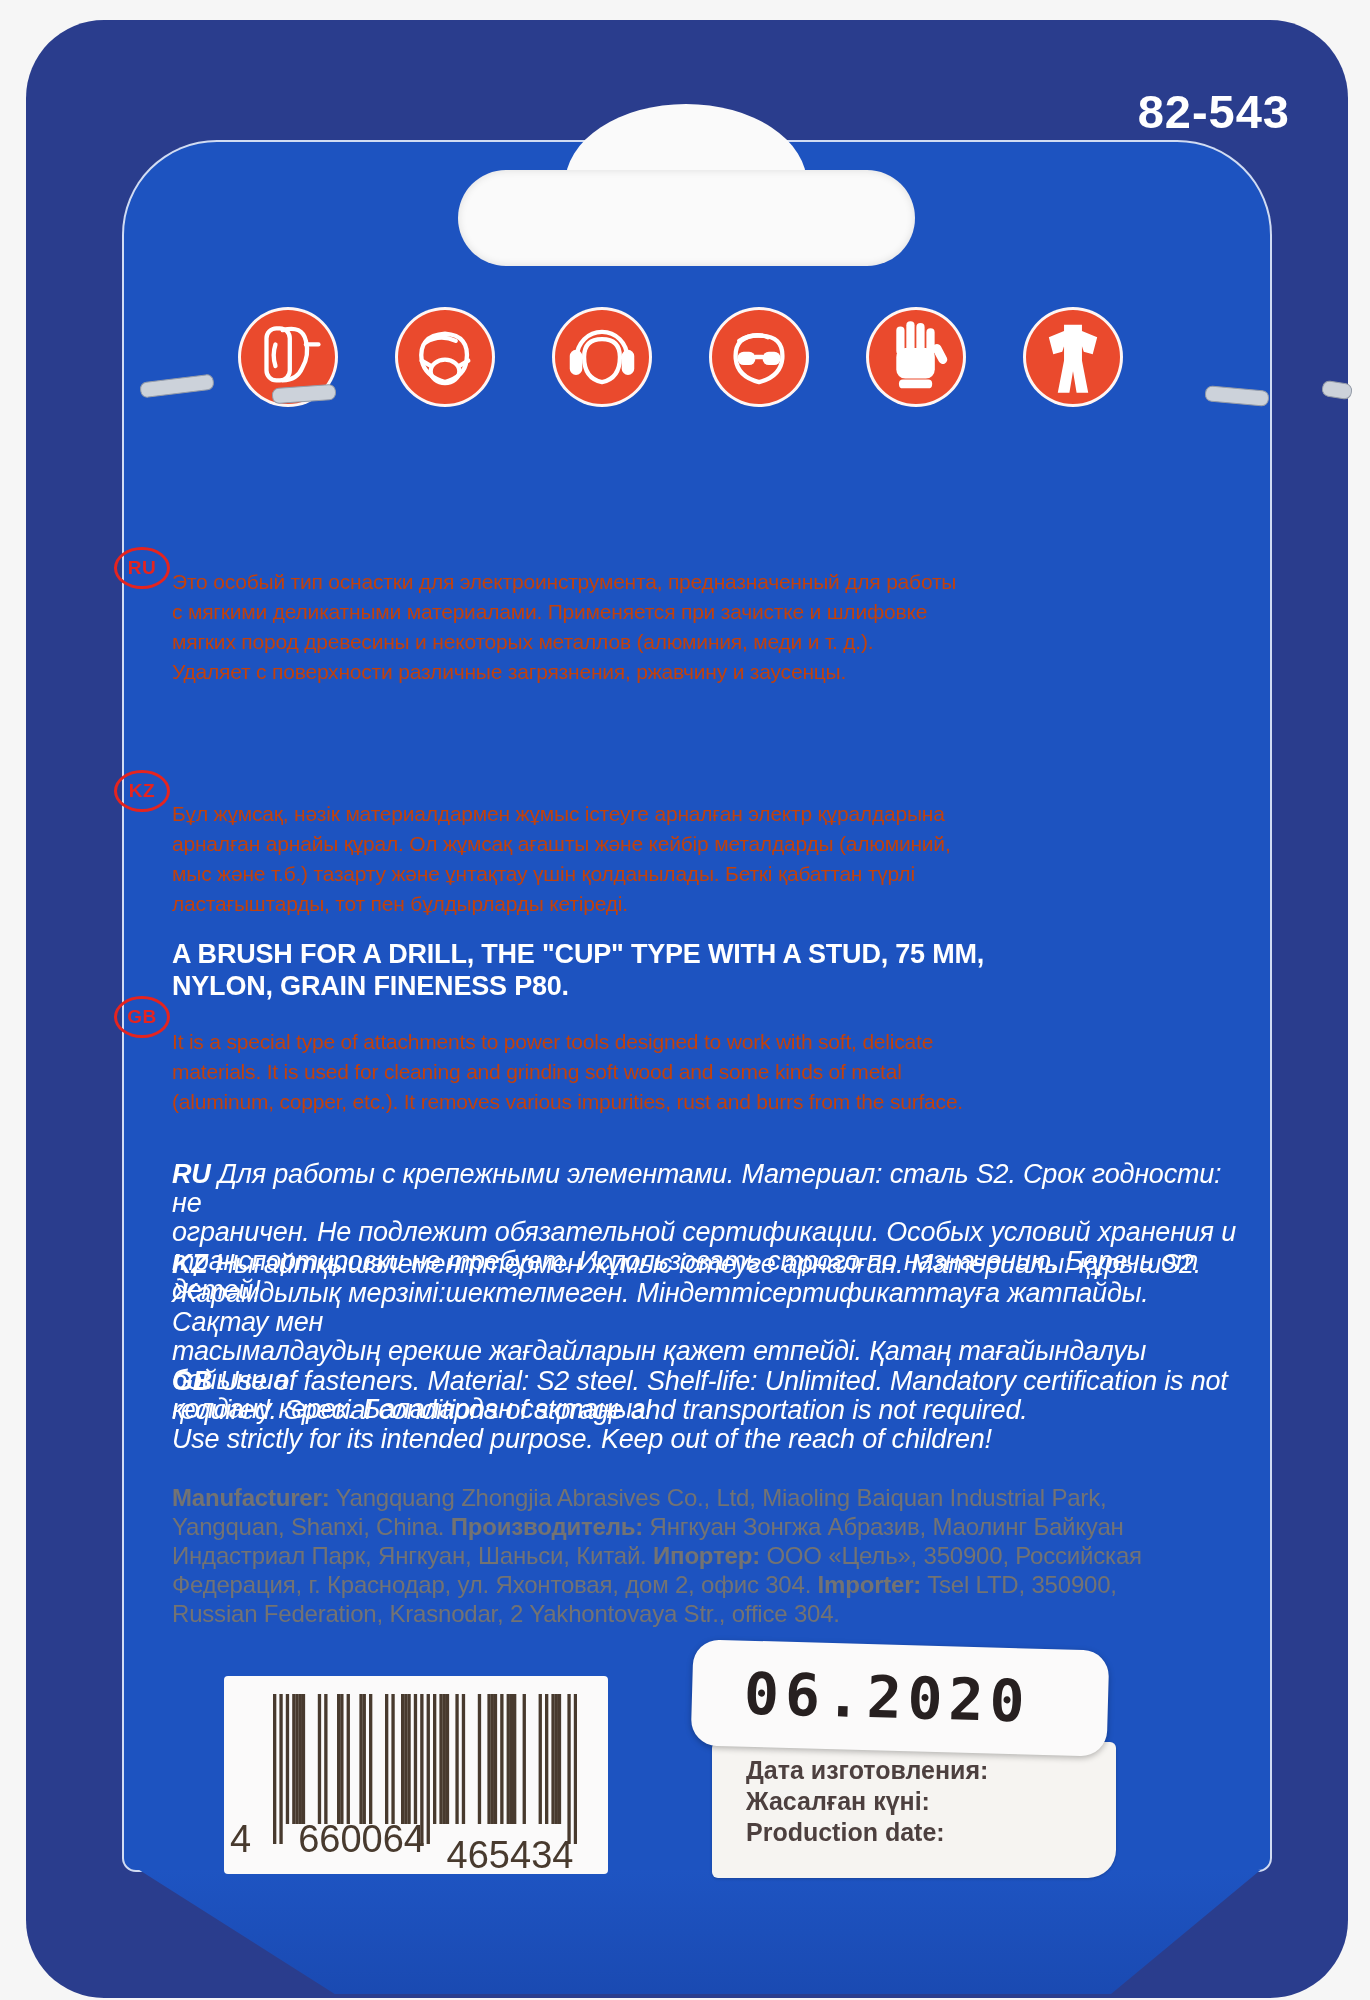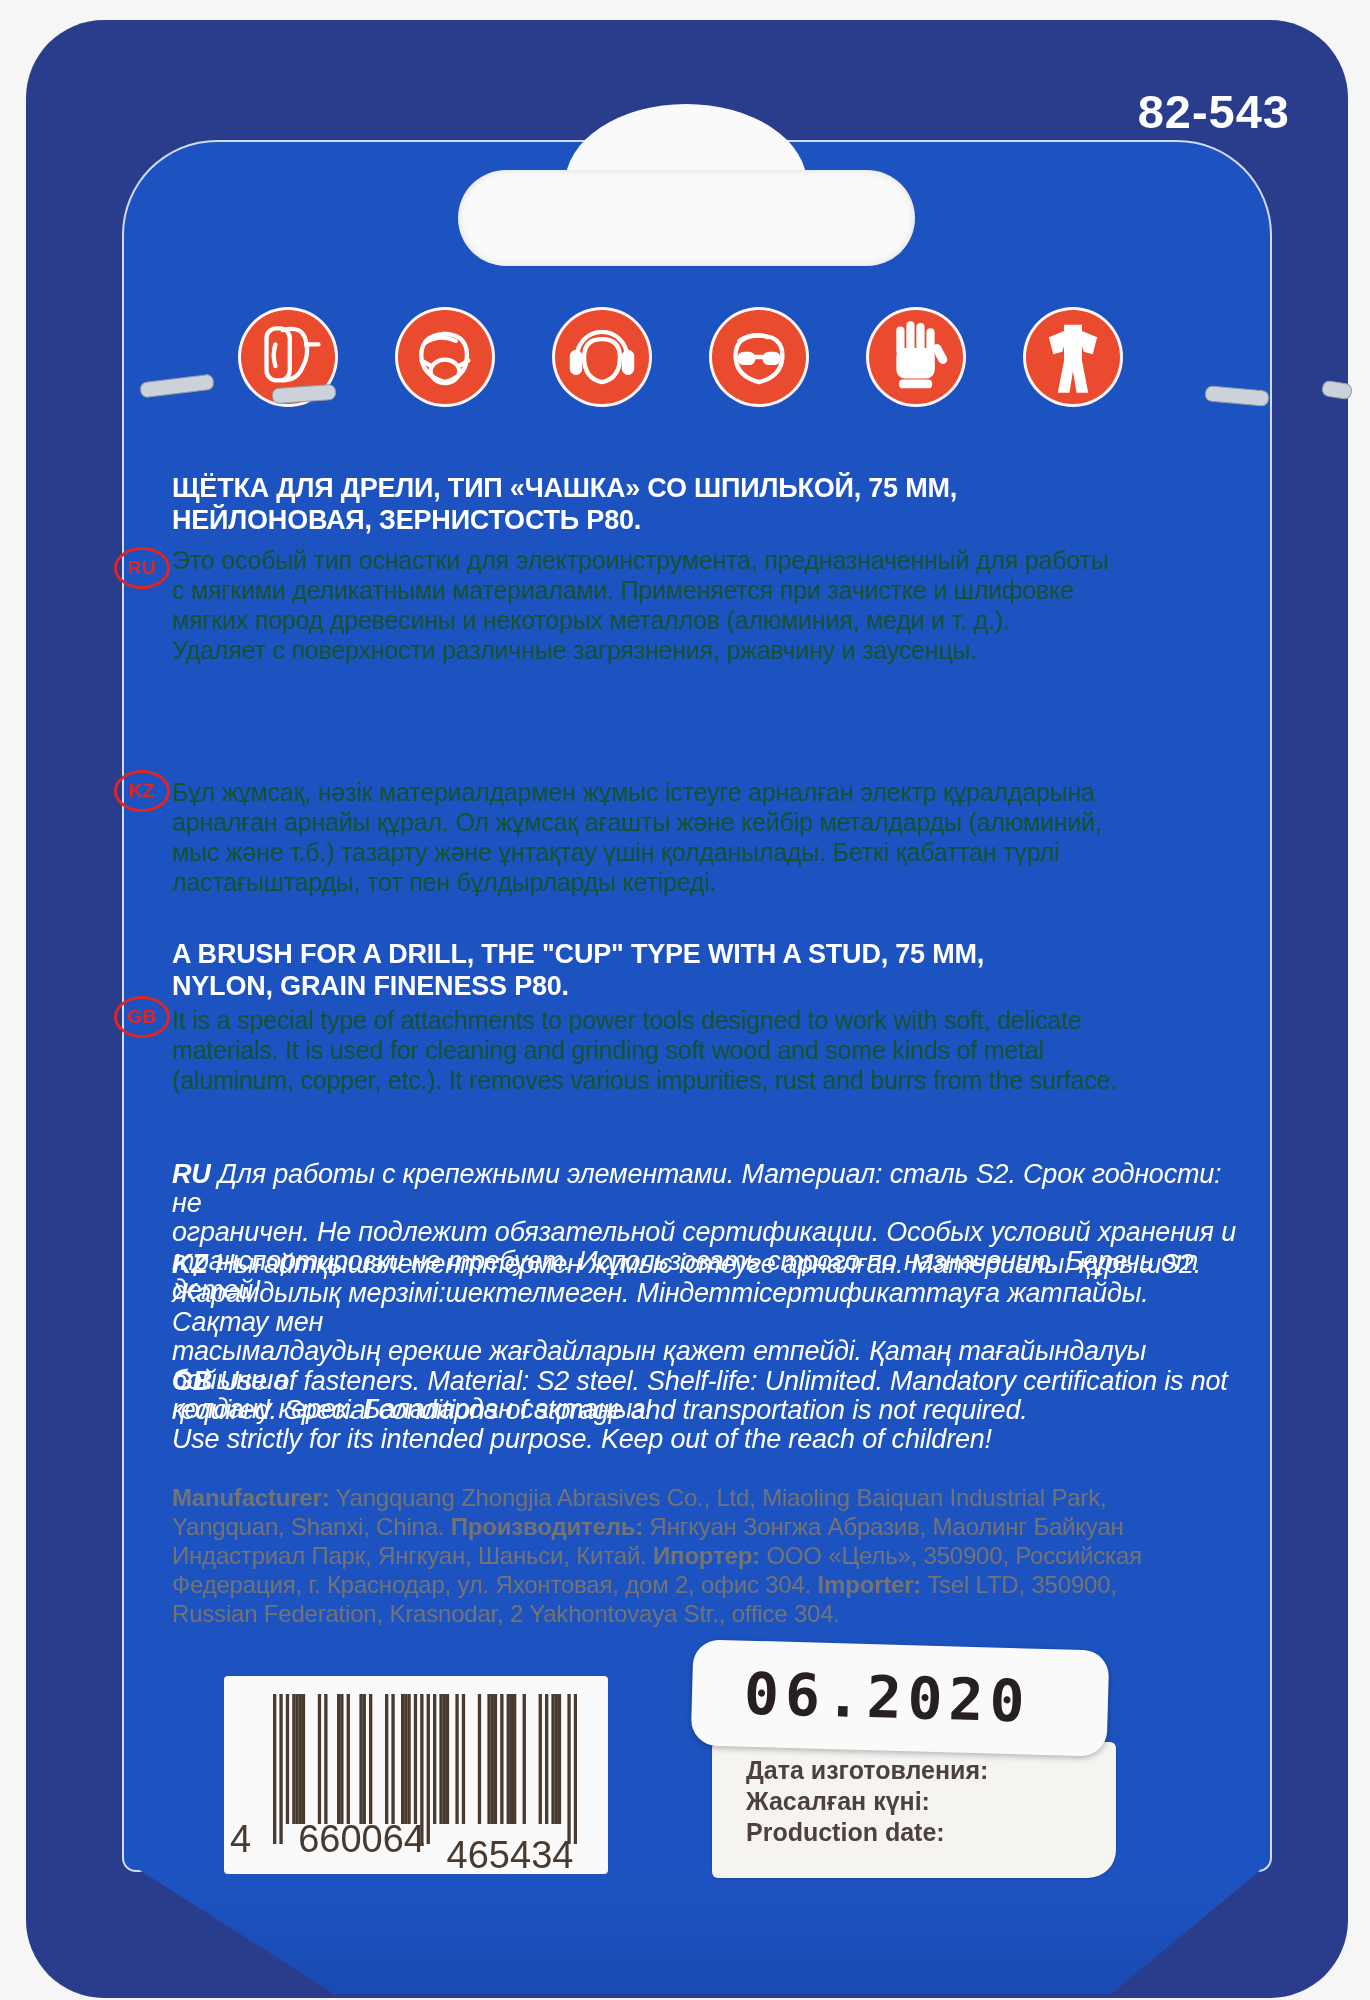--- a/index.html
+++ b/index.html
@@ -26,22 +26,22 @@
   
   .sicon{position:absolute;top:307px;width:100px;height:100px;border-radius:50%;
         background:#ea4a2d;border:3px solid rgba(255,255,255,.95);box-sizing:border-box;
         display:flex;align-items:center;justify-content:center;}
   .sicon svg{width:86px;height:86px;}
   .staple{position:absolute;height:14px;background:#ccd2da;border:1px solid #959ca8;
         border-radius:7px;}
   
   .sec-title{position:absolute;left:172px;width:1070px;color:#fff;font-weight:bold;
         font-size:27px;line-height:32px;white-space:pre-line;letter-spacing:-0.2px;}
-  .sec-body{position:absolute;left:172px;width:1070px;color:#14532d;
-        font-size:25px;line-height:30px;white-space:pre-line;letter-spacing:-0.2px;}
+  .sec-body{position:absolute;left:172px;width:1070px;color:#c2410c;
+        font-size:21px;line-height:30px;white-space:pre-line;letter-spacing:-0.2px;margin-top:22px;}
   .legal{position:absolute;left:172px;width:1070px;color:#fff;
         font-size:27px;line-height:29px;white-space:pre-line;letter-spacing:-0.2px;font-style:italic;}
   .legal b{font-weight:bold;}
   .mfr{position:absolute;left:172px;top:1483px;width:1075px;color:#737373;
         font-size:24px;line-height:29px;white-space:pre-line;letter-spacing:-0.2px;}
   .badge{position:absolute;left:114px;width:56px;height:42px;border:3px solid #e5241f;
         border-radius:50%;color:#e5241f;font-weight:bold;font-size:19px;
         display:flex;align-items:center;justify-content:center;box-sizing:border-box;
         background:transparent;letter-spacing:.5px;}
   
@@ -130,22 +130,20 @@
 
   <div class="staple" style="left:140px;top:378px;width:72px;transform:rotate(-7deg)"></div>
   <div class="staple" style="left:272px;top:386px;width:62px;transform:rotate(-4deg)"></div>
   <div class="staple" style="left:1205px;top:388px;width:62px;transform:rotate(5deg)"></div>
   <div class="staple" style="left:1322px;top:382px;width:28px;transform:rotate(9deg)"></div>
 
   <div class="badge" style="top:547px">RU</div>
   <div class="badge" style="top:770px">KZ</div>
   <div class="badge" style="top:996px">GB</div>
 
-  <div class="sec-title" style="top:472px">ЩЁТКА ДЛЯ ДРЕЛИ, ТИП «ЧАШКА» СО ШПИЛЬКОЙ, 75 ММ,
-НЕЙЛОНОВАЯ, ЗЕРНИСТОСТЬ P80.</div>
   <div class="sec-body" style="top:545px">Это особый тип оснастки для электроинструмента, предназначенный для работы
 с мягкими деликатными материалами. Применяется при зачистке и шлифовке
 мягких пород древесины и некоторых металлов (алюминия, меди и т. д.).
 Удаляет с поверхности различные загрязнения, ржавчину и заусенцы.</div>
 
   <div class="sec-body" style="top:777px">Бұл жұмсақ, нәзік материалдармен жұмыс істеуге арналған электр құралдарына
 арналған арнайы құрал. Ол жұмсақ ағашты және кейбір металдарды (алюминий,
 мыс және т.б.) тазарту және ұнтақтау үшін қолданылады. Беткі қабаттан түрлі
 ластағыштарды, тот пен бұлдырларды кетіреді.</div>
 

